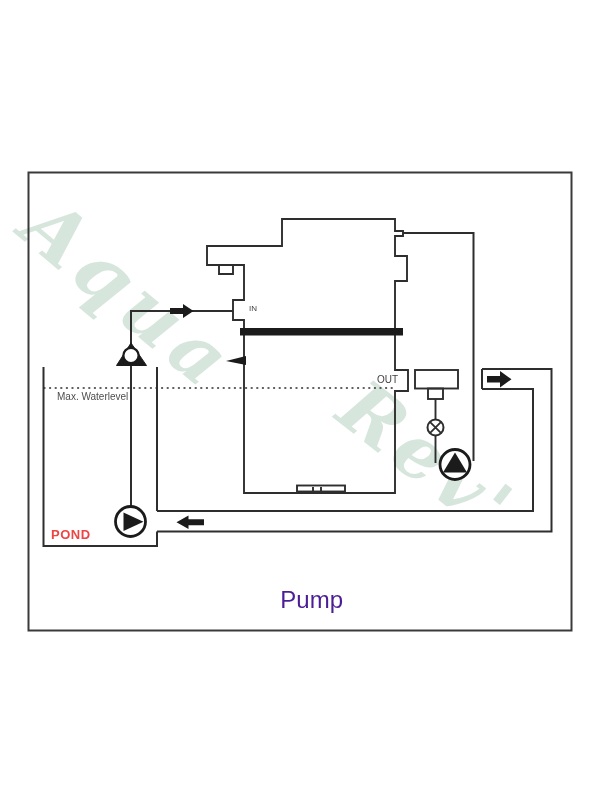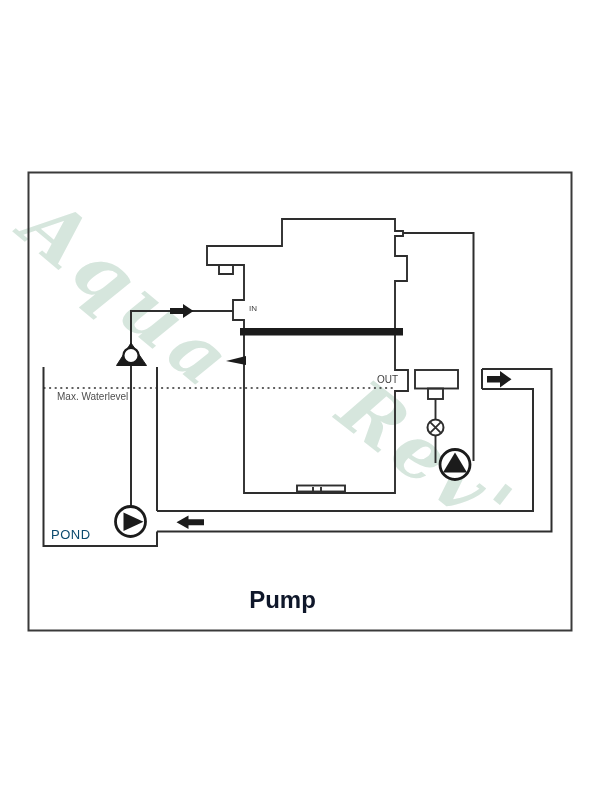--- a/index.html
+++ b/index.html
@@ -10,23 +10,23 @@
              white-space:nowrap;pointer-events:none;line-height:1;}
   .wm1{left:58px;top:186px;font-size:76px;letter-spacing:8px;
        transform:rotate(40deg);transform-origin:0 0;}
   .wm2{left:372px;top:368px;font-size:74px;letter-spacing:6px;
        transform:rotate(38deg);transform-origin:0 0;}
   svg.diagram{position:absolute;left:0;top:0;z-index:2;}
   .lbl{position:absolute;z-index:3;color:#3f3f3f;line-height:1;white-space:nowrap;}
   .lbl-in{left:249px;top:305px;font-size:8px;}
   .lbl-out{left:377px;top:375px;font-size:10px;}
   .lbl-wl{left:57px;top:392px;font-size:10px;color:#4e4e4e;}
-  .lbl-pond{left:51px;top:528px;font-size:13px;font-weight:normal;color:#0c4a6e;letter-spacing:.5px;}
-  .lbl-pump{left:222px;top:588px;width:121px;text-align:center;font-size:24px;
-            font-weight:bold;color:#0f172a;}
+  .lbl-pond{left:51px;top:528px;font-size:13px;font-weight:bold;color:#ef4444;letter-spacing:.5px;}
+  .lbl-pump{left:222px;top:588px;width:121px;text-align:right;font-size:24px;
+            font-weight:normal;color:#4c1d95;}
 </style>
 </head>
 <body>
 
 <div class="stage">
 
   <div class="watermark wm1">Aqua</div>
   <div class="watermark wm2">Rev'</div>
 
   <svg class="diagram" width="600" height="800" viewBox="0 0 600 800">

